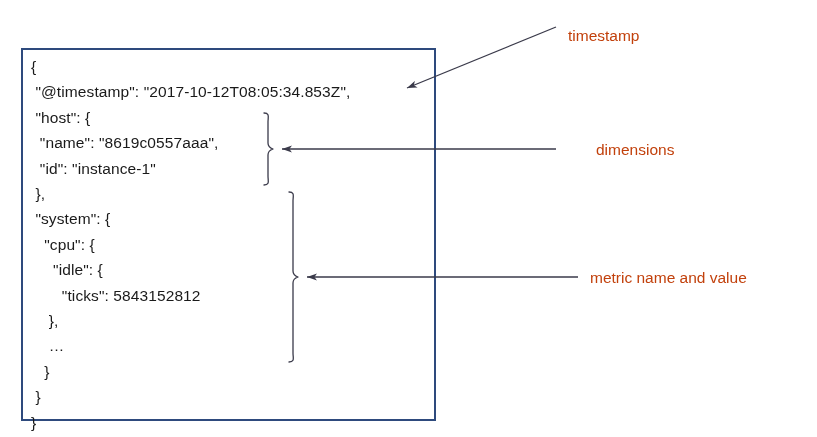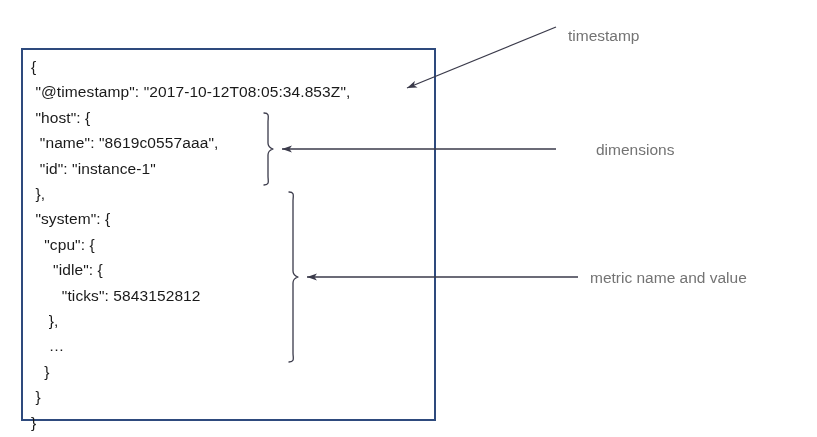--- a/index.html
+++ b/index.html
@@ -39,21 +39,21 @@
     color: #1a1a1a;
     white-space: pre;
     letter-spacing: 0.1px;
   }
 
   
   .annotation-label {
     position: absolute;
     font-family: "Liberation Sans", sans-serif;
     font-size: 15.5px;
-    color: #737373;
+    color: #c2410c;
     white-space: nowrap;
   }
   #label-timestamp { left: 568px; top: 27px; }
   #label-dimensions { left: 596px; top: 141px; }
   #label-metric { left: 590px; top: 269px; }
 
   
   #annotation-layer {
     position: absolute;
     left: 0;

